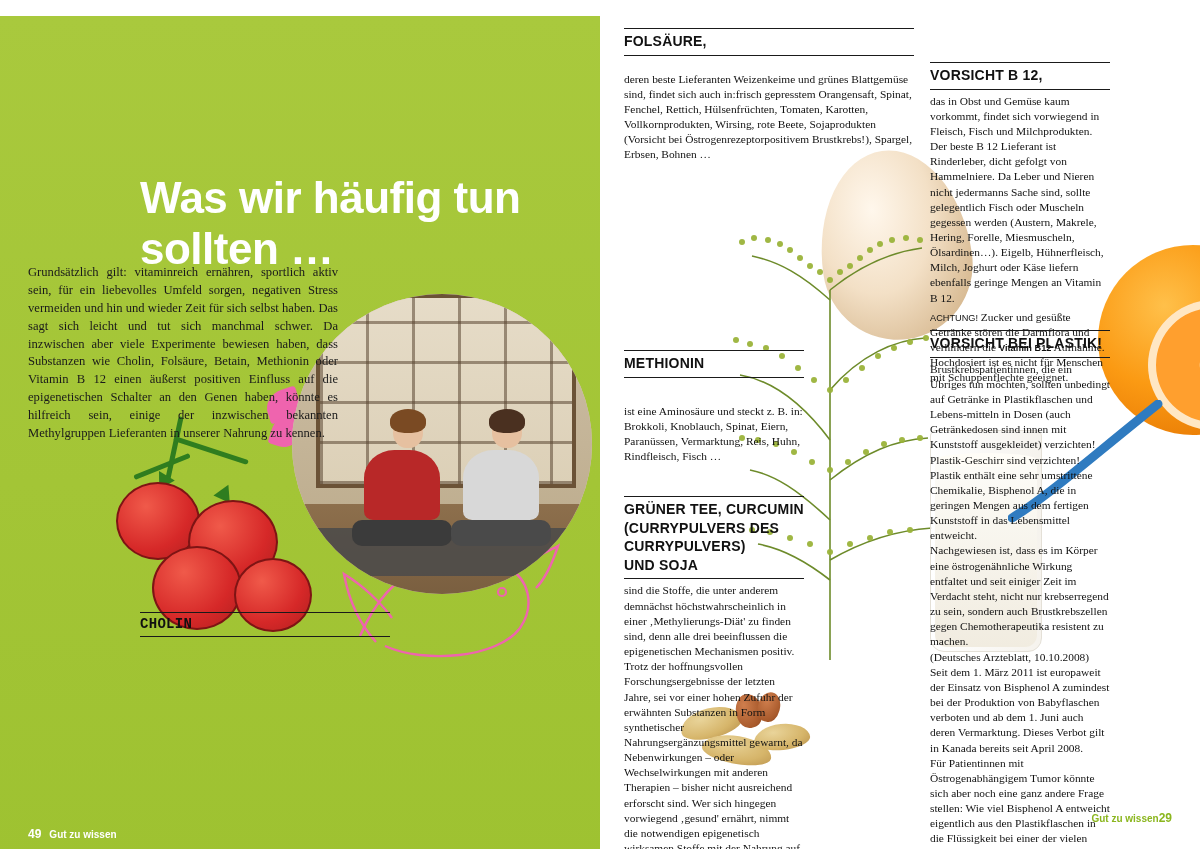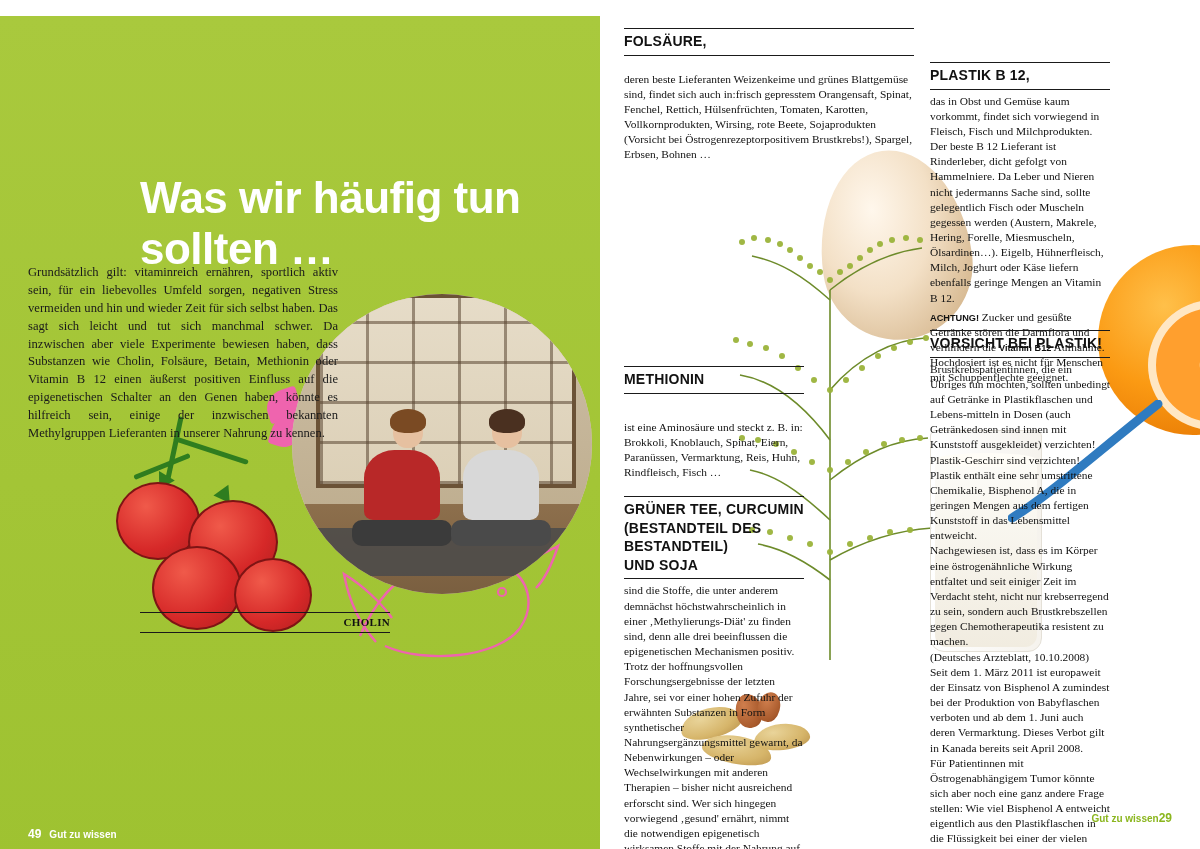--- a/index.html
+++ b/index.html
@@ -49,28 +49,27 @@
   .cholin-block {
     position: absolute;
     left: 140px; top: 596px;
     width: 250px;
   }
   .rule-top {
     border-top: 1.5px solid #1a1a1a;
     width: 100%;
   }
   .blk-title {
-    font-family: Liberation Serif, serif;
+    font-family: Liberation Mono, monospace;
     font-weight: bold;
-    font-size: 11px;
+    font-size: 14px;
     letter-spacing: 0.3px;
     padding: 3px 0 4px 0;
     color: #111;
     text-transform: none;
-    text-align: right;
   }
   .rule-bot {
     border-top: 1.5px solid #1a1a1a;
     width: 100%;
     margin-bottom: 4px;
   }
   .blk-body {
     font-size: 12px;
     line-height: 1.38;
     color: #111;
@@ -172,21 +171,21 @@
   }
   .col { position:absolute; font-size: 11.4px; line-height: 1.33; color:#111; }
   .colrule-top { border-top: 1.6px solid #1a1a1a; }
   .colrule-bot { border-top: 1.6px solid #1a1a1a; }
   .sec-title {
     font-family:"Liberation Sans", sans-serif;
     font-weight: bold; font-size: 14px; letter-spacing:.2px;
     padding: 3px 0 4px 0; color:#111;
   }
   .sec-body { padding-top: 4px; }
-  .warn { font-family:"Liberation Sans", sans-serif; font-weight:bold; font-size: 9.2px; }
+  .warn { font-family:"Liberation Sans", sans-serif; font-weight:normal; font-size: 9.2px; }
   .b12b { font-family:"Liberation Sans", sans-serif; font-weight:bold; font-size: 9.2px; }
 
   
   .egg {
     position:absolute; left: 220px; top: 150px; width: 150px; height: 190px;
     border-radius: 50% 50% 50% 50% / 60% 60% 40% 40%;
     background: radial-gradient(ellipse at 38% 30%, #fff7ec 0%, #f3e0c6 45%, #d9bc95 80%, #c6a377 100%);
     transform: rotate(-8deg);
   }
   .orange {
@@ -401,41 +400,41 @@
 
   <div class="col" style="left:24px; top:28px; width:290px;">
     <div class="colrule-top"></div>
     <div class="sec-title">FOLSÄURE,</div>
     <div class="colrule-bot"></div>
     <div class="sec-body" style="margin-top:12px;">deren beste Lieferanten Weizenkeime und grünes Blattgemüse sind, findet sich auch in:frisch gepresstem Orangensaft, Spinat, Fenchel, Rettich, Hülsenfrüchten, Tomaten, Karotten, Vollkornprodukten, Wirsing, rote Beete, Sojaprodukten (Vorsicht bei Östrogenrezeptorpositivem Brustkrebs!), Spargel, Erbsen, Bohnen …</div>
   </div>
 
   <div class="col" style="left:330px; top:62px; width:180px;">
     <div class="colrule-top"></div>
-    <div class="sec-title">PLASTIK B 12,</div>
+    <div class="sec-title">VORSICHT B 12,</div>
     <div class="colrule-bot"></div>
     <div class="sec-body" style="white-space:pre-line;">das in Obst und Gemüse kaum vorkommt, findet sich vorwiegend in Fleisch, Fisch und Milchprodukten.
 Der beste B 12 Lieferant ist Rinderleber, dicht gefolgt von Hammelniere. Da Leber und Nieren nicht jedermanns Sache sind, sollte gelegentlich Fisch oder Muscheln gegessen werden (Austern, Makrele, Hering, Forelle, Miesmuscheln, Ölsardinen…). Eigelb, Hühnerfleisch, Milch, Joghurt oder Käse liefern ebenfalls geringe Mengen an Vitamin B 12.</div>
     <div class="sec-body">
       <span class="warn">ACHTUNG!</span><span> Zucker und gesüßte Getränke stören die Darmflora und verhindern die </span><span class="b12b">Vitamin B12</span><span> Aufnahme. Hochdosiert ist es nicht für Menschen mit Schuppenflechte geeignet.</span>
     </div>
   </div>
 
-  <div class="col" style="left:24px; top:366px; width:180px;">
+  <div class="col" style="left:24px; top:350px; width:180px;">
     <div class="colrule-top"></div>
     <div class="sec-title">METHIONIN</div>
     <div class="colrule-bot"></div>
     <div class="sec-body" style="margin-top:22px;">ist eine Aminosäure und steckt z. B. in: Brokkoli, Knoblauch, Spinat, Eiern, Paranüssen, Vermarktung, Reis, Huhn, Rindfleisch, Fisch …</div>
   </div>
 
   <div class="col" style="left:24px; top:496px; width:180px;">
     <div class="colrule-top"></div>
     <div class="sec-title">
       <div>GRÜNER TEE, CURCUMIN</div>
-      <div>(BESTANDTEIL DES BESTANDTEIL)</div>
+      <div>(CURRYPULVERS DES CURRYPULVERS)</div>
       <div>UND SOJA</div>
     </div>
     <div class="colrule-bot"></div>
     <div class="sec-body">sind die Stoffe, die unter anderem demnächst höchstwahrscheinlich in einer ‚Methylierungs-Diät' zu finden sind, denn alle drei beeinflussen die epigenetischen Mechanismen positiv. Trotz der hoffnungsvollen Forschungsergebnisse der letzten Jahre, sei vor einer hohen Zufuhr der erwähnten Substanzen in Form synthetischer Nahrungsergänzungsmittel gewarnt, da Nebenwirkungen – oder Wechselwirkungen mit anderen Therapien – bisher nicht ausreichend erforscht sind. Wer sich hingegen vorwiegend ‚gesund' ernährt, nimmt die notwendigen epigenetisch wirksamen Stoffe mit der Nahrung auf – da schadet auch ein gelegentlicher Hamburger nicht.</div>
   </div>
 
   <div class="col" style="left:330px; top:330px; width:180px;">
     <div class="colrule-top"></div>
     <div class="sec-title">VORSICHT BEI PLASTIK!</div>
     <div class="colrule-bot"></div>

